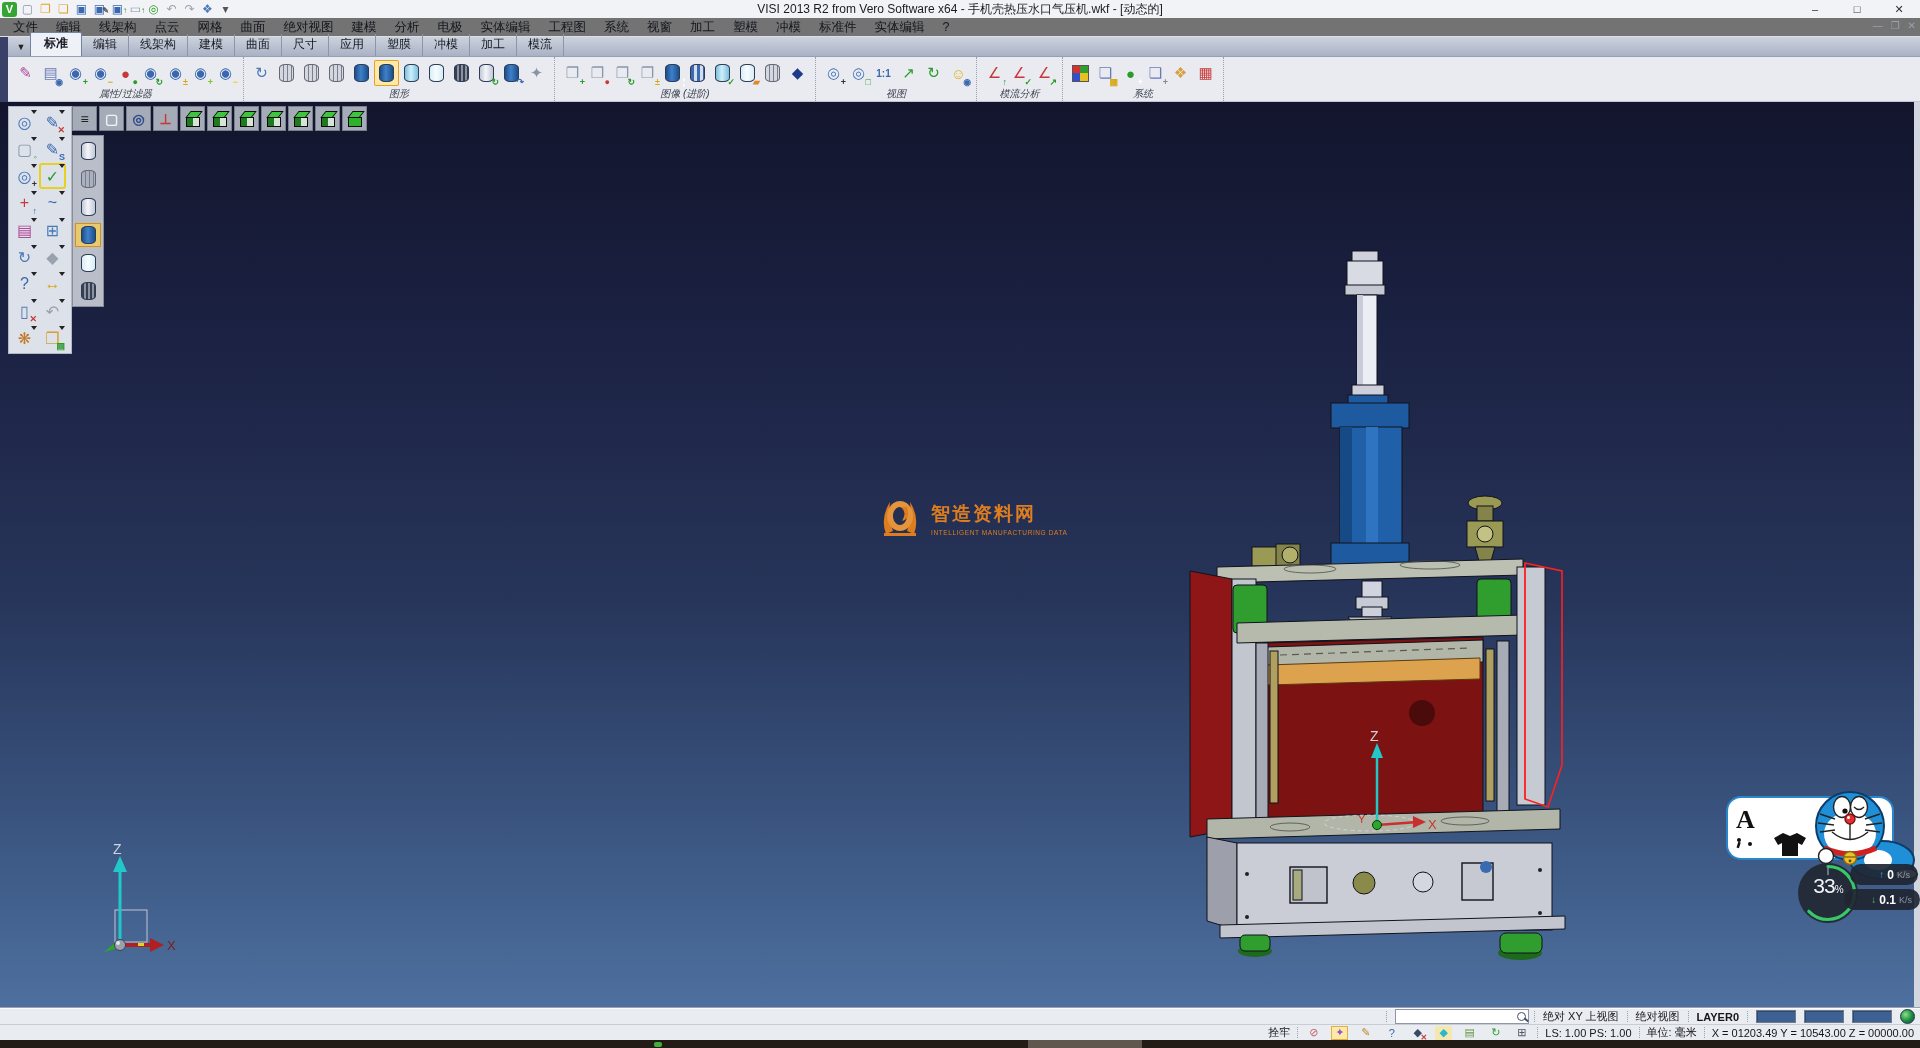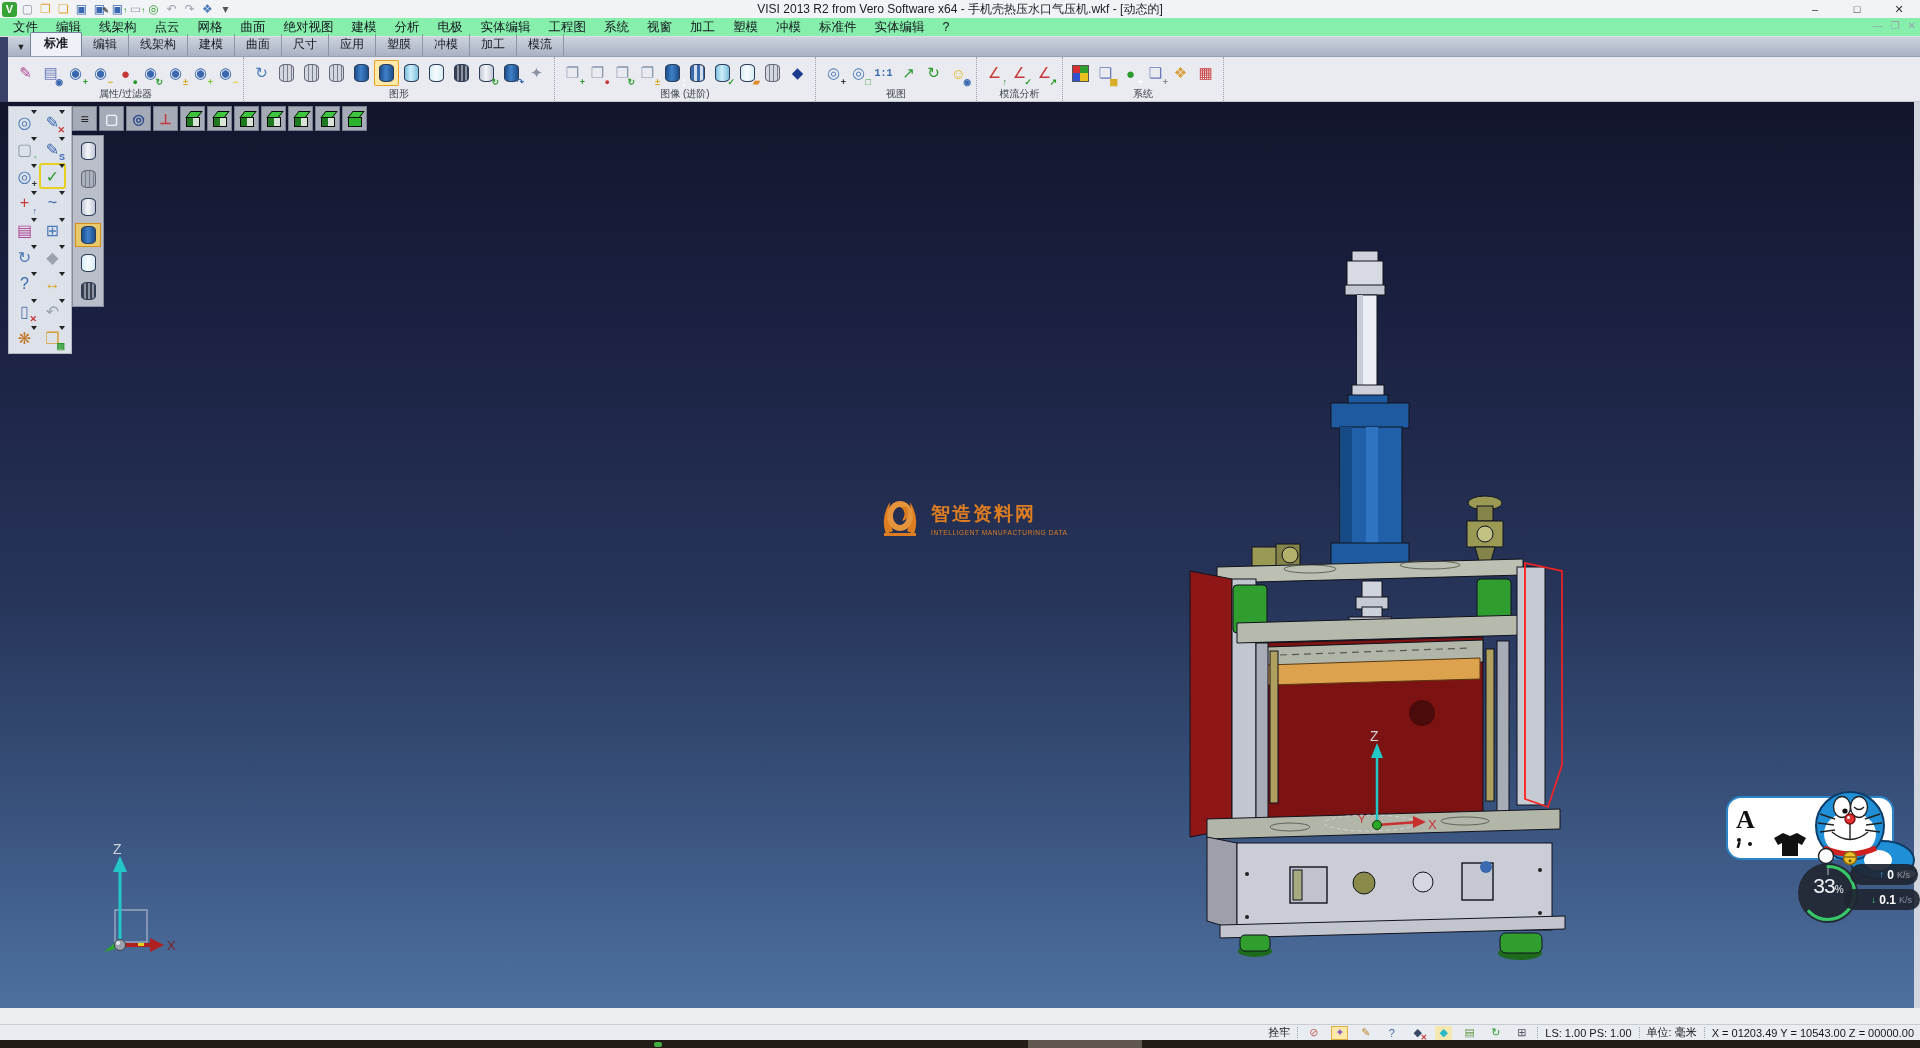--- a/index.html
+++ b/index.html
@@ -13,21 +13,21 @@
   .logo{width:15px;height:15px;background:#35a435;border-radius:3px;color:#fff;font-size:11px;
         font-weight:bold;display:flex;align-items:center;justify-content:center;}
   .qbtn{width:17px;height:16px;border:none;background:transparent;font-size:12px;line-height:16px;
         display:flex;align-items:center;justify-content:center;position:relative;padding:0;}
   .qbtn .badge{position:absolute;right:-1px;bottom:-2px;font-size:8px;font-weight:bold;}
   .wtitle{position:absolute;left:0;right:0;top:0;height:18px;text-align:center;font-size:12px;
           line-height:18px;color:#1a1c22;}
   .wctrls{position:absolute;right:0;top:0;height:18px;display:flex;z-index:2;}
   .wc{width:42px;height:18px;font-size:11px;line-height:18px;text-align:center;color:#333;}
   
-  .menubar{position:absolute;left:0;top:18px;width:1920px;height:19px;background:#86efac;
+  .menubar{position:absolute;left:0;top:18px;width:1920px;height:19px;background:#737373;
            border-bottom:1px solid #dcdee4;display:flex;align-items:center;padding-left:4px;box-sizing:border-box;}
   .mi{font-size:12.5px;color:#14161c;padding:1px 9px;}
   .mdictrls{position:absolute;right:4px;top:20px;display:flex;gap:8px;z-index:2;}
   .mdc{font-size:10px;color:#9aa2b0;}
   
   .navblock{position:absolute;left:0;top:37px;width:8px;height:65px;background:#3a4168;}
   .tabrow{position:absolute;left:8px;top:37px;width:1912px;height:20px;
           background:linear-gradient(#ccd2de,#a9b2c4);display:flex;align-items:flex-end;
           padding-left:4px;box-sizing:border-box;border-bottom:1px solid #96a0b4;}
   .tabdrop{width:18px;font-size:9px;color:#222;text-align:center;padding-bottom:4px;}
@@ -36,21 +36,21 @@
               font-weight:bold;padding:2px 13px 4px;}
   
   .toolrow{position:absolute;left:8px;top:57px;width:1912px;height:45px;background:#e9ebf0;
            border-bottom:1px solid #c2c6d0;display:flex;box-sizing:border-box;}
   .tgroup{display:flex;flex-direction:column;border-right:1px dotted #98a0b2;padding:1px 5px 0;}
   .ticons{display:flex;align-items:center;height:30px;}
   .tbtn{width:25px;height:26px;border:none;background:transparent;position:relative;padding:0;
         display:flex;align-items:center;justify-content:center;font-size:15px;}
   .tbtn .badge{position:absolute;right:0;bottom:-1px;font-size:9px;font-weight:bold;line-height:9px;}
   .tbtn.sel{background:#ffe9a8;box-shadow:inset 0 0 0 1px #e8a020;border-radius:2px;}
-  .tlabel{font-size:10px;color:#3c414e;text-align:center;height:13px;line-height:12px;white-space:nowrap;}
+  .tlabel{font-size:10px;color:#3c414e;text-align:center;height:13px;line-height:12px;white-space:nowrap;font-style:italic;}
   .ib{pointer-events:none;}
   .cylshape,.cubeshape,.swatchshape{display:none;pointer-events:none;}
   [class*="cyl-"] .cylshape{display:block;width:13px;height:16px;border:1px solid #2c3c58;
       border-radius:6px/4px;}
   .cyl-blue  .cylshape{background:linear-gradient(90deg,#1c4f8a,#3f80ca 45%,#1c4f8a);}
   .cyl-ltblue .cylshape{background:linear-gradient(90deg,#7ec0dc,#cdeefb 45%,#7ec0dc);}
   .cyl-white .cylshape{background:linear-gradient(90deg,#c3c8d4,#f3f5f9 45%,#c3c8d4);}
   .cyl-pale  .cylshape{background:linear-gradient(90deg,#d9edf5,#f6fcff 45%,#d9edf5);}
   .cyl-wire  .cylshape{background:repeating-linear-gradient(90deg,rgba(90,100,120,.15) 0 3px,#78808f 3px 4px);border-color:#667;}
   .cyl-dark  .cylshape{background:repeating-linear-gradient(90deg,#3a3f4c 0 2px,#8a93a5 2px 4px);}
@@ -441,21 +441,21 @@
           <span class="ib" style="color: rgb(74, 122, 184);">◎</span>
 
           <span class="badge" style="color: rgb(51, 51, 51);">+</span>
         </button>
           <button class="tbtn">
           <span class="ib" style="color: rgb(74, 122, 184);">◎</span>
 
           <span class="badge" style="color: rgb(42, 154, 42);">□</span>
         </button>
           <button class="tbtn txt">
-          <span class="ib" style="color: rgb(58, 104, 176); font-family: Liberation Mono, monospace;">1:1</span>
+          <span class="ib" style="color: rgb(58, 104, 176);">1:1</span>
 
           <span class="badge"></span>
         </button>
           <button class="tbtn">
           <span class="ib" style="color: rgb(42, 154, 42);">↗</span>
 
           <span class="badge"></span>
         </button>
           <button class="tbtn">
           <span class="ib" style="color: rgb(42, 154, 42);">↻</span>
@@ -857,20 +857,36 @@
       <b>0</b>
         <span class="unit">K/s</span>
     </div>
     <div class="pill pill2">
       <span class="arrow down">↓</span>
       <b>0.1</b>
         <span class="unit">K/s</span>
     </div>
   </div>
 
+  <div class="statA">
+    <span class="vsep"></span>
+    <input class="search" value="" style="">
+    <span class="mag"></span>
+    <span class="vsep"></span>
+    <span>绝对 XY 上视图</span>
+    <span class="vsep"></span>
+    <span>绝对视图</span>
+    <span class="vsep"></span>
+    <span class="layerlbl">LAYER0</span>
+    <span class="vsep"></span>
+    <span class="bluebar"></span>
+    <span class="bluebar"></span>
+    <span class="bluebar"></span>
+    <span class="globe"></span>
+  </div>
 
   <div class="statB">
     <span>拴牢</span>
     <span class="vsep"></span>
     <span style="display:flex;gap:9px;align-items:center;">
         <button class="sbtn">
         <span class="ib" style="color: rgb(192, 96, 96);">⊘</span>
         <span class="badge"></span>
       </button>
         <button class="sbtn hl">

